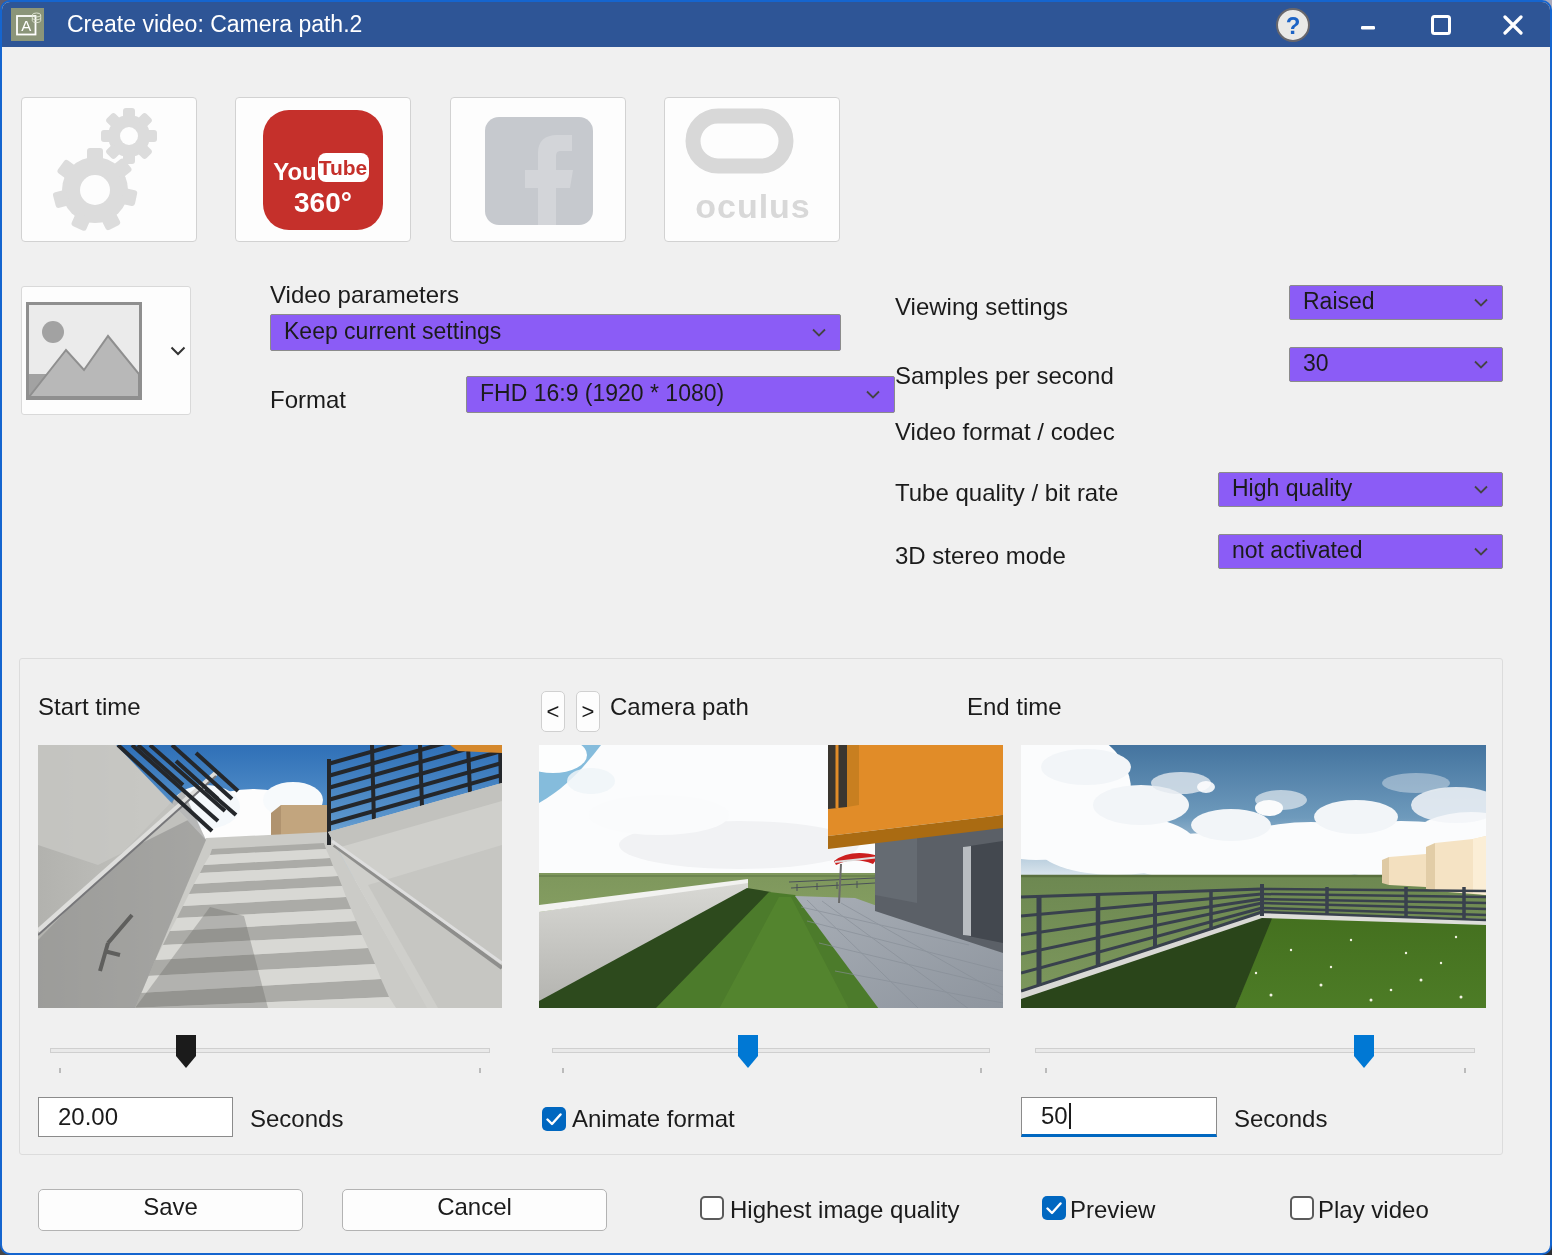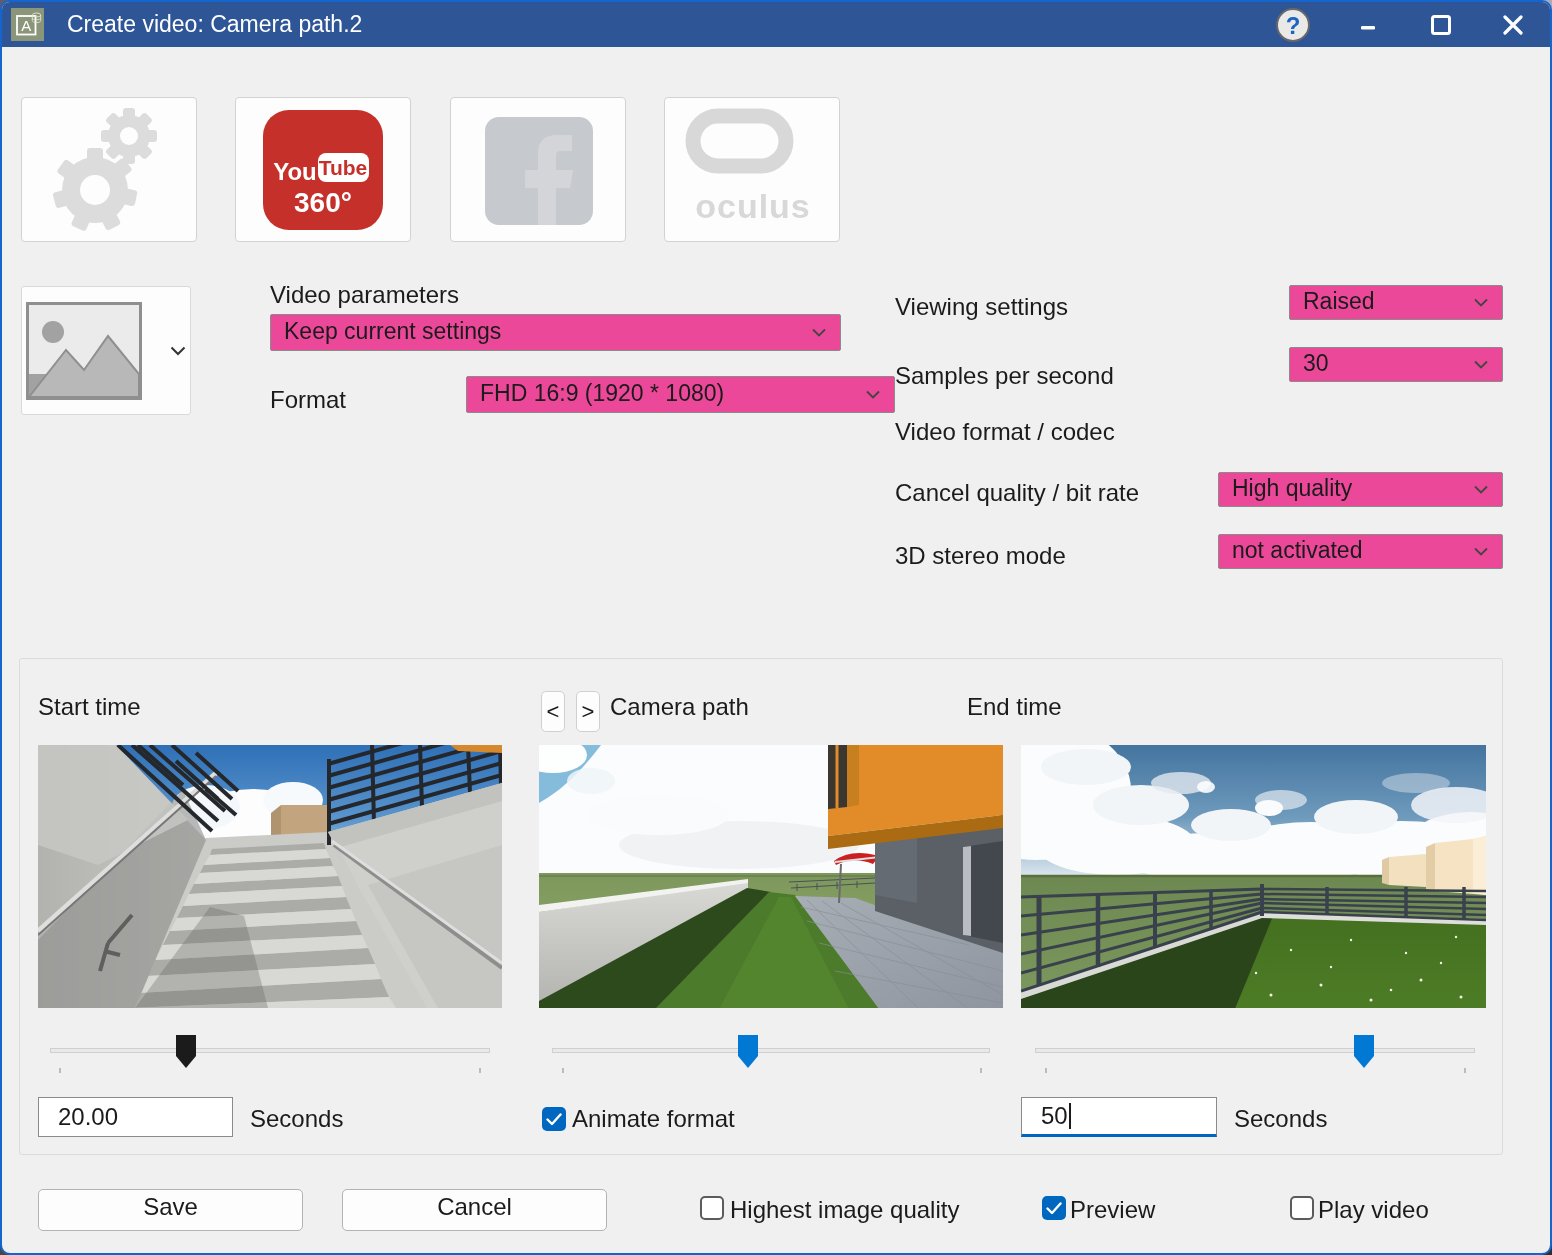--- a/index.html
+++ b/index.html
@@ -3,21 +3,21 @@
 <style>
 *{margin:0;padding:0;box-sizing:border-box}
 html,body{width:1552px;height:1255px;overflow:hidden;font-family:"Liberation Sans",sans-serif;background:#2e2f33}
 .win{position:absolute;left:0;top:0;width:1552px;height:1255px;border-radius:10px;background:#f0f0f0;border:2px solid #1565cf;overflow:hidden}
 .tb{position:absolute;left:0;top:0;right:0;height:45px;background:#2e5596}
 .appicon{position:absolute;left:9px;top:6px;width:33px;height:33px;background:#8b9579}
 .title{position:absolute;left:65px;top:9px;color:#fff;font-size:23px}
 .abs{position:absolute}
 .ibtn{position:absolute;background:#fdfdfd;border:1px solid #d2d2d2;border-radius:4px;width:176px;height:145px;top:95px}
 .lbl{position:absolute;font-size:24px;color:#1b1b1b;white-space:nowrap}
-.dd{position:absolute;background:#ec4899;border:1px solid #8b8b8b;border-radius:2px;font-size:23px;color:#1b1b1b;display:flex;align-items:center;padding-left:13px;padding-bottom:2px;white-space:nowrap}
+.dd{position:absolute;background:#8b5cf6;border:1px solid #8b8b8b;border-radius:2px;font-size:23px;color:#1b1b1b;display:flex;align-items:center;padding-left:13px;padding-bottom:2px;white-space:nowrap}
 .dd svg{position:absolute;right:14px;top:50%;margin-top:-5px}
 .gbox{position:absolute;left:17px;top:656px;width:1484px;height:497px;border:1px solid #dcdcdc;border-radius:3px}
 .pimg{position:absolute;top:743px;height:263px;overflow:hidden}
 .pimg svg{display:block}
 .track{position:absolute;top:1046px;height:5px;background:#e9e9e9;border:1px solid #cfcfcf}
 .thumb{position:absolute;top:1033px;width:20px;height:33px;clip-path:polygon(0 0,100% 0,100% 64%,50% 100%,0 64%)}
 .tick{position:absolute;top:1066px;width:2px;height:5px;background:#bbb}
 .inp{position:absolute;top:1095px;height:40px;background:#fff;border:1px solid #8b8b8b;font-size:24px;color:#1b1b1b;display:flex;align-items:center;padding-left:19px}
 .cb{position:absolute;width:24px;height:24px;border:2px solid #5b5b5b;border-radius:5px;background:#fff}
 .cbc{position:absolute;width:24px;height:24px;border-radius:5px;background:#0067c0;display:flex;align-items:center;justify-content:center}
@@ -121,21 +121,21 @@
 
 <div class="lbl" style="left:893px;top:291px">Viewing settings</div>
 <div class="dd" style="left:1287px;top:283px;width:214px;height:35px">Raised<svg width="14" height="9" viewBox="0 0 14 9">
         <path d="M1 1.5 L7 7.5 L13 1.5" fill="none" stroke="#444" stroke-width="1.8"></path>
       </svg></div>
 <div class="lbl" style="left:893px;top:360px">Samples per second</div>
 <div class="dd" style="left:1287px;top:345px;width:214px;height:35px">30<svg width="14" height="9" viewBox="0 0 14 9">
         <path d="M1 1.5 L7 7.5 L13 1.5" fill="none" stroke="#444" stroke-width="1.8"></path>
       </svg></div>
 <div class="lbl" style="left:893px;top:416px">Video format / codec</div>
-<div class="lbl" style="left:893px;top:477px">Cancel quality / bit rate</div>
+<div class="lbl" style="left:893px;top:477px">Tube quality / bit rate</div>
 <div class="dd" style="left:1216px;top:470px;width:285px;height:35px">High quality<svg width="14" height="9" viewBox="0 0 14 9">
         <path d="M1 1.5 L7 7.5 L13 1.5" fill="none" stroke="#444" stroke-width="1.8"></path>
       </svg></div>
 <div class="lbl" style="left:893px;top:540px">3D stereo mode</div>
 <div class="dd" style="left:1216px;top:532px;width:285px;height:35px">not activated<svg width="14" height="9" viewBox="0 0 14 9">
         <path d="M1 1.5 L7 7.5 L13 1.5" fill="none" stroke="#444" stroke-width="1.8"></path>
       </svg></div>
 
 <div class="gbox"></div>
 <div class="lbl" style="left:36px;top:691px">Start time</div>

